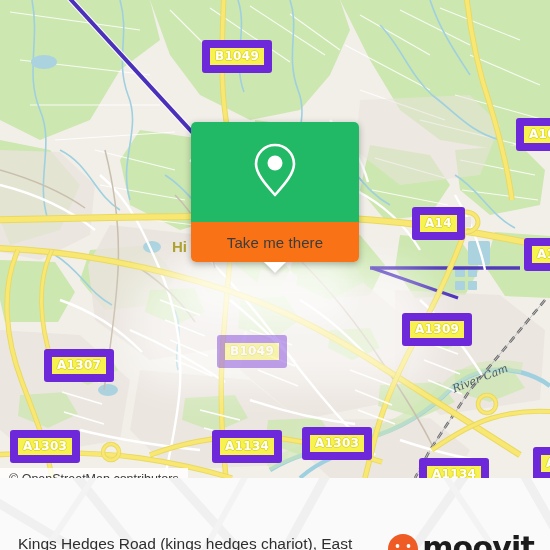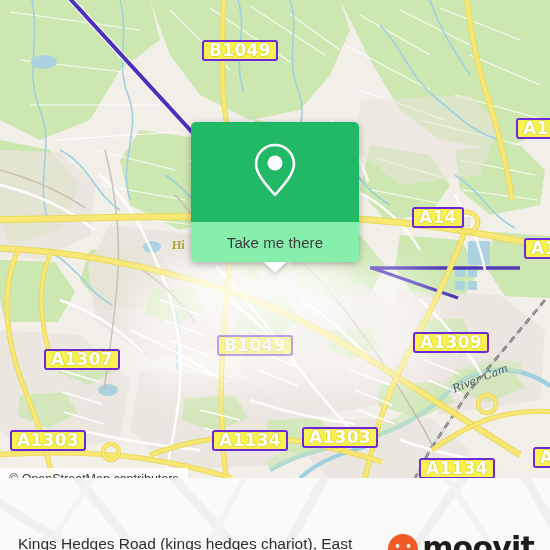--- a/index.html
+++ b/index.html
@@ -29,40 +29,40 @@
   }
   #map-svg {
     position: absolute;
     left: 0; top: 0;
   }
 
   
   .shield {
     position: absolute;
     background: #f7f24f;
-    border: 2px solid #6d28d9;
+    border: 8px solid #6d28d9;
     border-radius: 3px;
     color: #ffffff;
     font-family: "DejaVu Sans", sans-serif;
     font-weight: bold;
-    font-size: 17px;
+    font-size: 12px;
     line-height: 13px;
     padding: 2px 5px 2px 5px;
     letter-spacing: 0.3px;
     white-space: nowrap;
     text-shadow:
       -1px 0 #e3d92e, 1px 0 #e3d92e, 0 -1px #e3d92e, 0 1px #e3d92e;
     box-sizing: border-box;
   }
   .shield.faded { opacity: 0.42; }
 
   .street-name {
     position: absolute;
-    font-family: Liberation Serif, serif;
-    font-size: 12px;
+    font-family: Liberation Sans, sans-serif;
+    font-size: 15px;
     font-weight: bold;
     color: #ada232;
     white-space: nowrap;
   }
   .water-name {
     position: absolute;
     font-family: "DejaVu Serif", serif;
     font-size: 11px;
     font-style: italic;
     color: #4a5a66;
@@ -90,21 +90,21 @@
   #popup-top {
     height: 100px;
     border-top-left-radius: 5px;
     border-top-right-radius: 5px;
     display: flex;
     align-items: center;
     justify-content: center;
   }
   #popup-bottom {
     height: 40px;
-    background: #86efac;
+    background: #f97316;
     border-bottom-left-radius: 5px;
     border-bottom-right-radius: 5px;
     display: flex;
     align-items: center;
     justify-content: center;
     position: relative;
   }
   #popup-label {
     font-family: "Liberation Sans", sans-serif;
     font-size: 15px;
@@ -388,21 +388,21 @@
 
     <div class="street-name" style="left:172px; top:238px;">Hi</div>
 
     <div class="water-name" style="left:453px; top:383px; transform: rotate(-22deg); transform-origin: left center;">River Cam</div>
 
     <div class="shield" style="left:202px; top:40px;">B1049</div>
     <div class="shield" style="left:472px; top:118px;margin-left:44px;">A10</div>
     <div class="shield" style="left:412px; top:207px;">A14</div>
     <div class="shield" style="left:524px; top:238px;">A14</div>
     <div class="shield" style="left:44px; top:301px;margin-top:48px;">A1307</div>
-    <div class="shield" style="left:413px; top:313px;margin-top:19px;">A1309</div>
+    <div class="shield" style="left:402px; top:313px;">A1309</div>
     <div class="shield faded" style="left:217px; top:335px;">B1049</div>
     <div class="shield" style="left:10px; top:430px;">A1303</div>
     <div class="shield" style="left:212px; top:430px;">A1134</div>
     <div class="shield" style="left:302px; top:427px;">A1303</div>
     <div class="shield" style="left:419px; top:458px;">A1134</div>
     <div class="shield" style="left:533px; top:447px;">A1</div>
 
     <div id="popup">
       <div id="popup-top" style="background: rgb(34, 185, 102);">
         <span>

